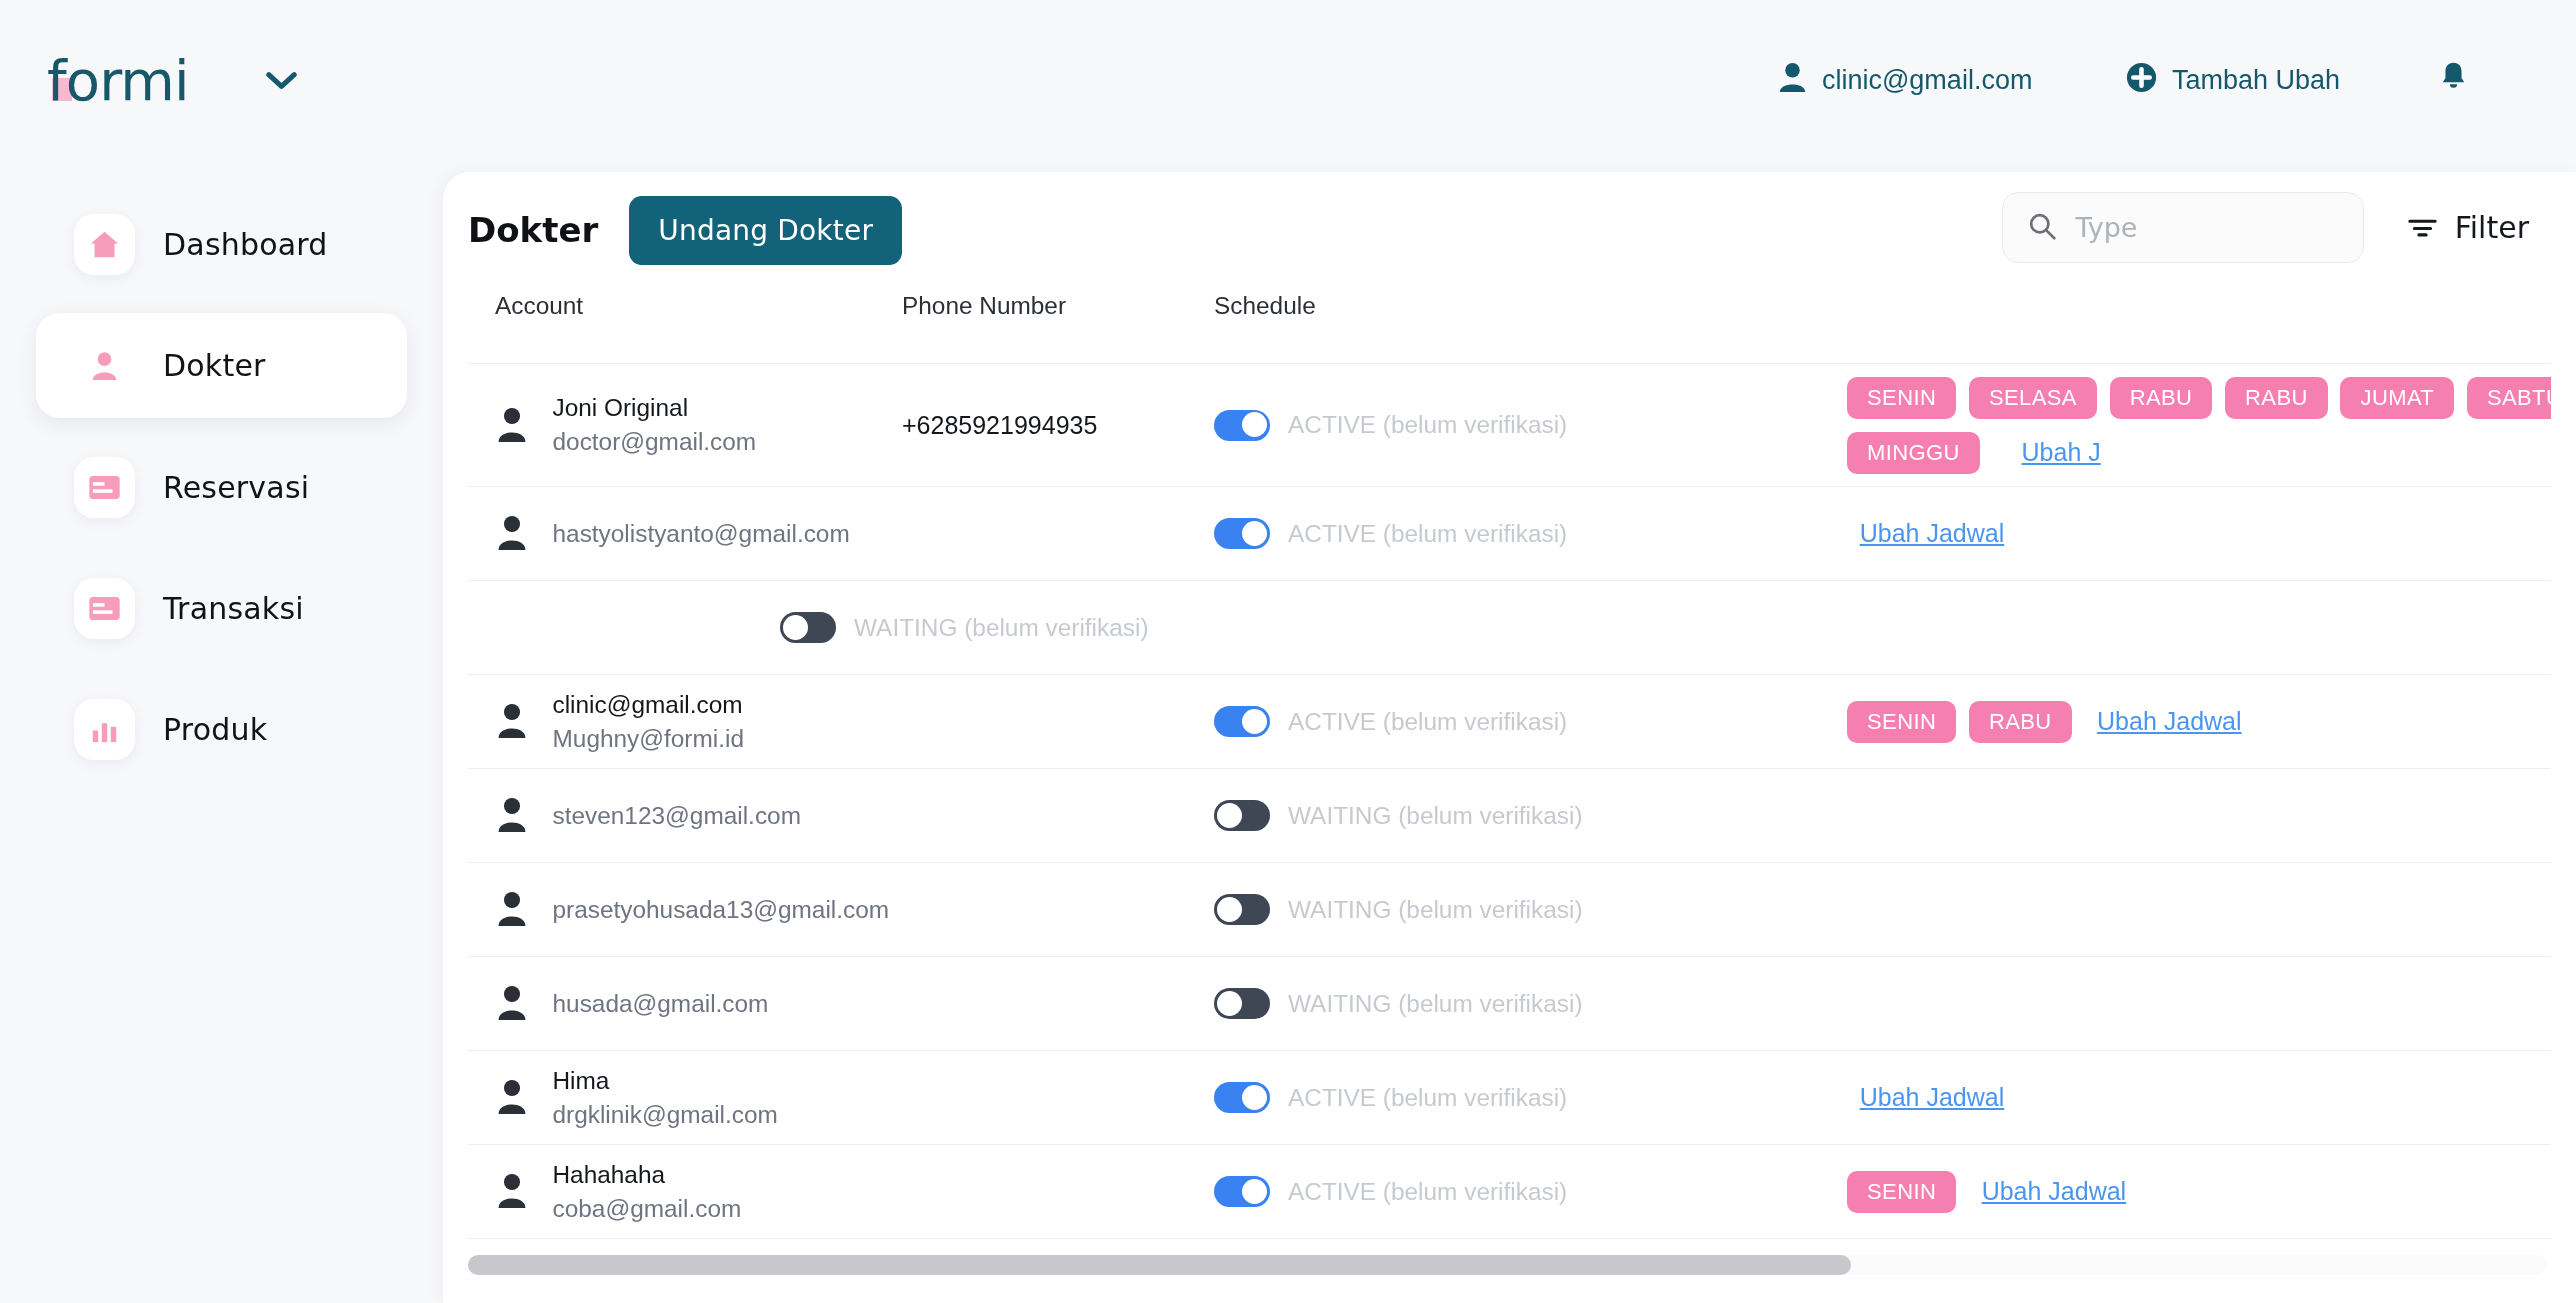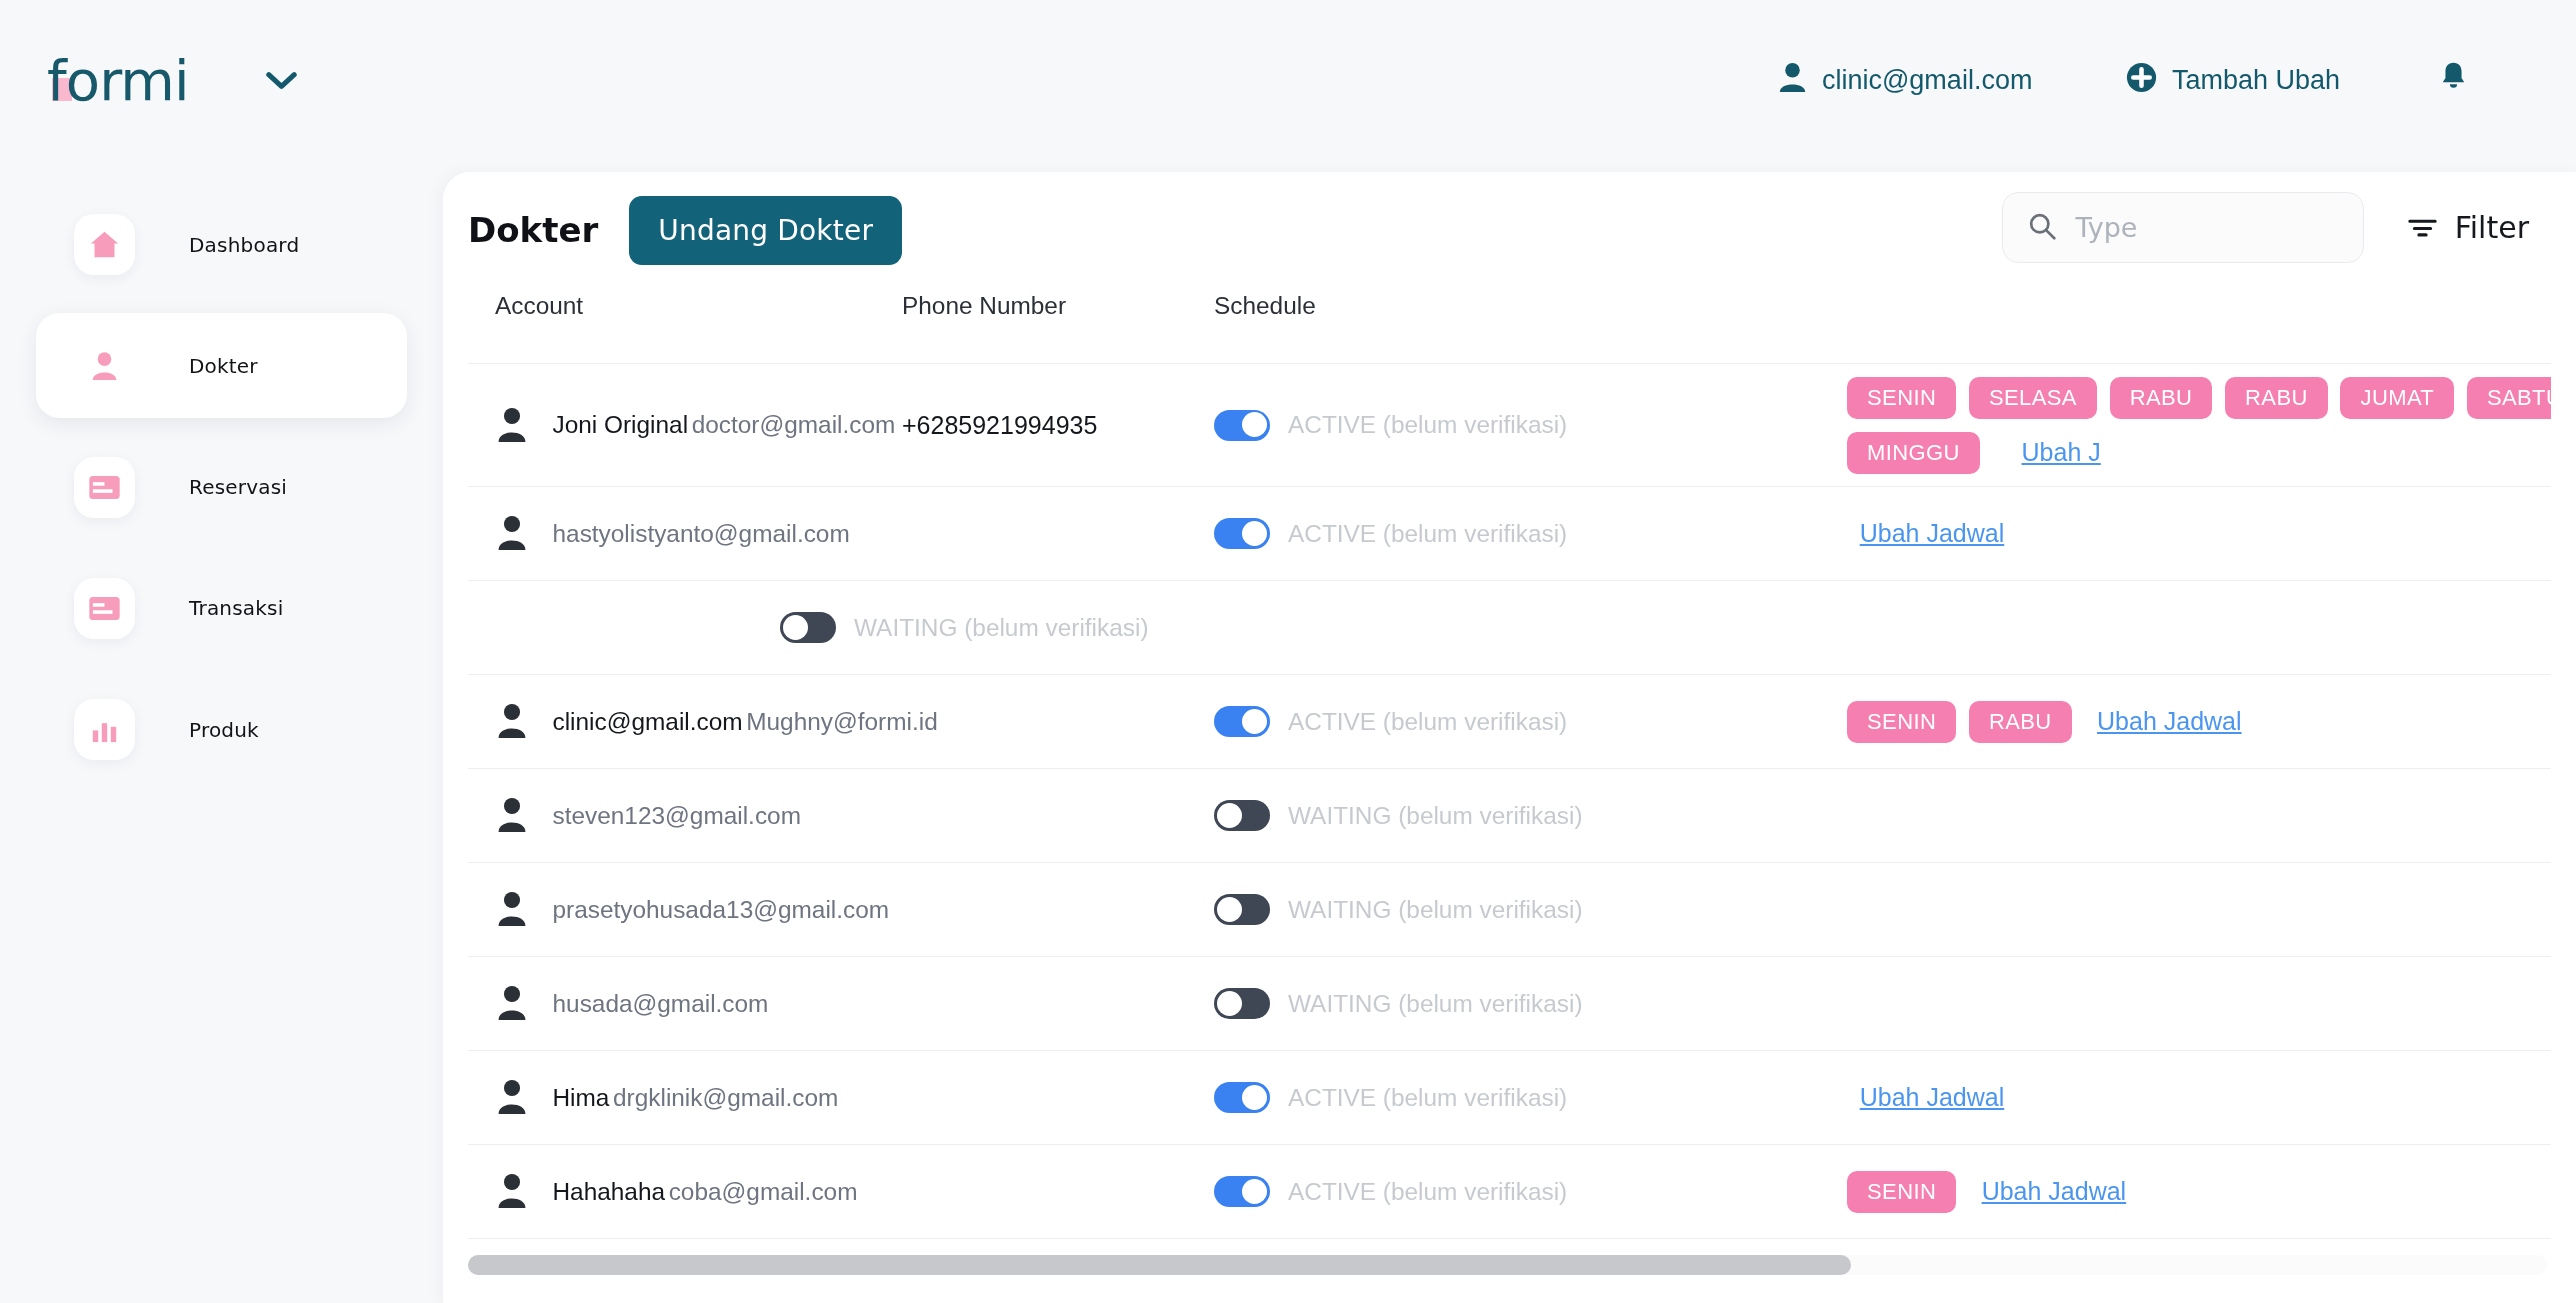--- a/index.html
+++ b/index.html
@@ -72,22 +72,22 @@
     box-shadow: 0 5.4px 20px rgba(35,40,60,.08);
   }
   .nav-ico {
     width: 61px; height: 61px;
     border-radius: 20px;
     display: flex; align-items: center; justify-content: center;
     flex: none;
   }
   .nav-ico.boxed { background: #ffffff; box-shadow: 0 3.6px 12.7px rgba(35,40,60,.06); }
   .nav-label {
-    margin-left: 54px;
-    font-size: 20px; color: #111317; letter-spacing: 0.2px;
+    margin-left: 28px;
+    font-size: 30px; color: #111317; letter-spacing: 0.2px;
     font-family: "DejaVu Sans", sans-serif;
   }
 
   
   .panel {
     position: absolute; left: 443px; top: 172px;
     width: 2133px; height: 1132px;
     background: #ffffff;
     border-top-left-radius: 27px;
     box-shadow: -3.6px 0 16.3px rgba(30,35,55,.04);
@@ -159,21 +159,21 @@
   .thead .cell { font-size: 24.4px; color: #2b2f36; padding-top: 3.6px; }
   .cell { flex: none; }
   .c-account  { width: 434px; padding-left: 27px; }
   .c-phone    { width: 312px; }
   .c-status   { width: 633px; }
   .c-schedule { width: 832px; }
 
   .acct {
     display: flex; align-items: center; gap: 23.5px;
   }
-  .acct-text { display: flex; flex-direction: row; gap: 3.6px; }
+  .acct-text { display: flex; flex-direction: column; gap: 3.6px; }
   .acct-name { font-size: 24.4px; color: #14171c; line-height: 1.25; }
   .acct-mail { font-size: 24.4px; color: #6e7480; line-height: 1.25; }
   .acct-single { font-size: 24.4px; color: #6e7480; }
   .phone-val { font-size: 25px; color: #14171c; }
 
   .status-wrap { display: flex; align-items: center; gap: 18px; }
   .toggle {
     position: relative; width: 56px; height: 31px;
     border-radius: 16.3px; flex: none; cursor: pointer;
   }

